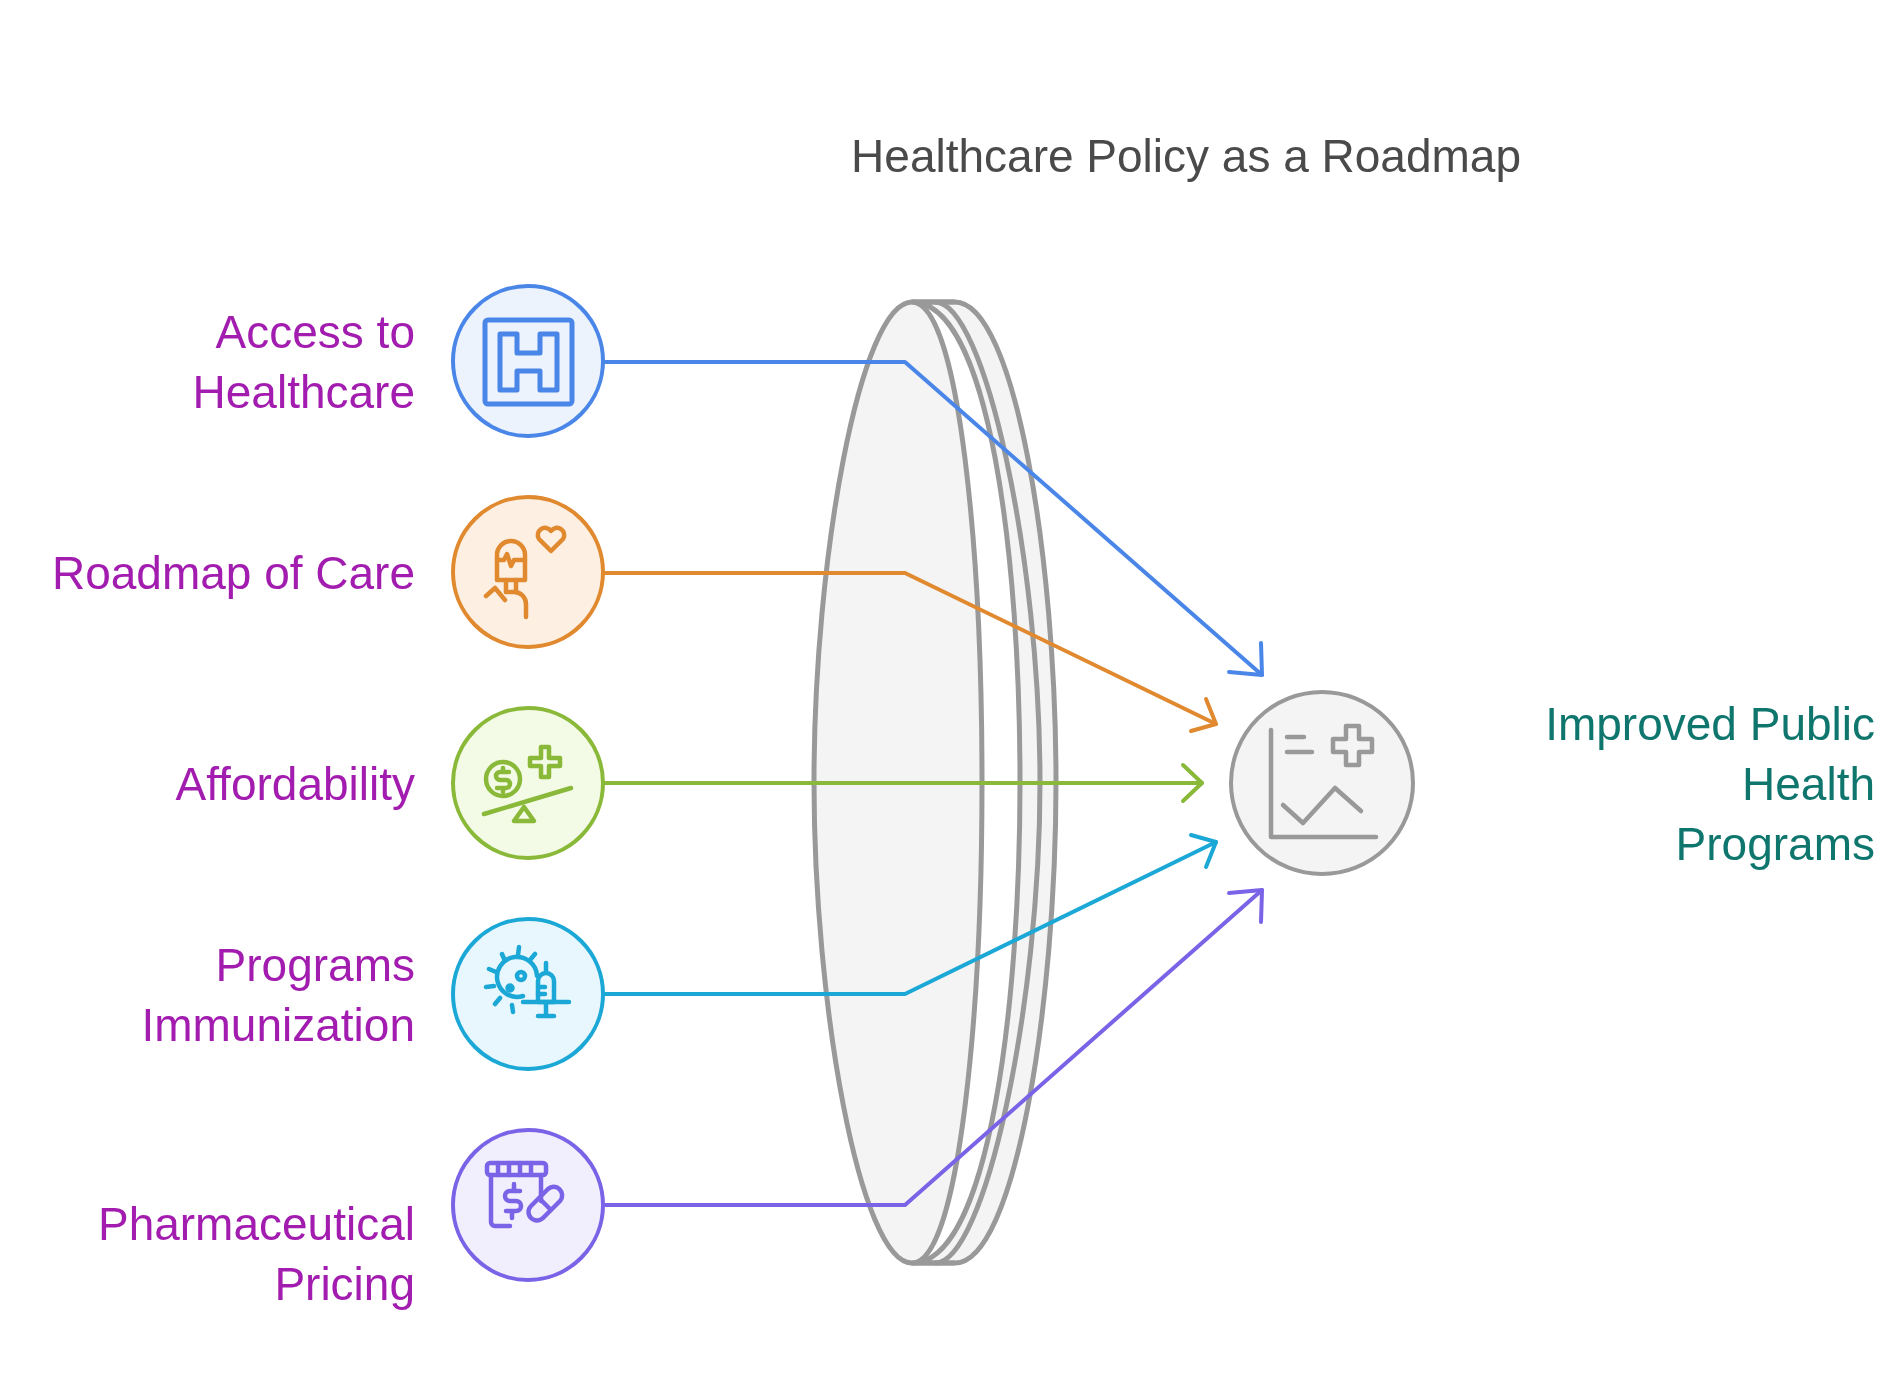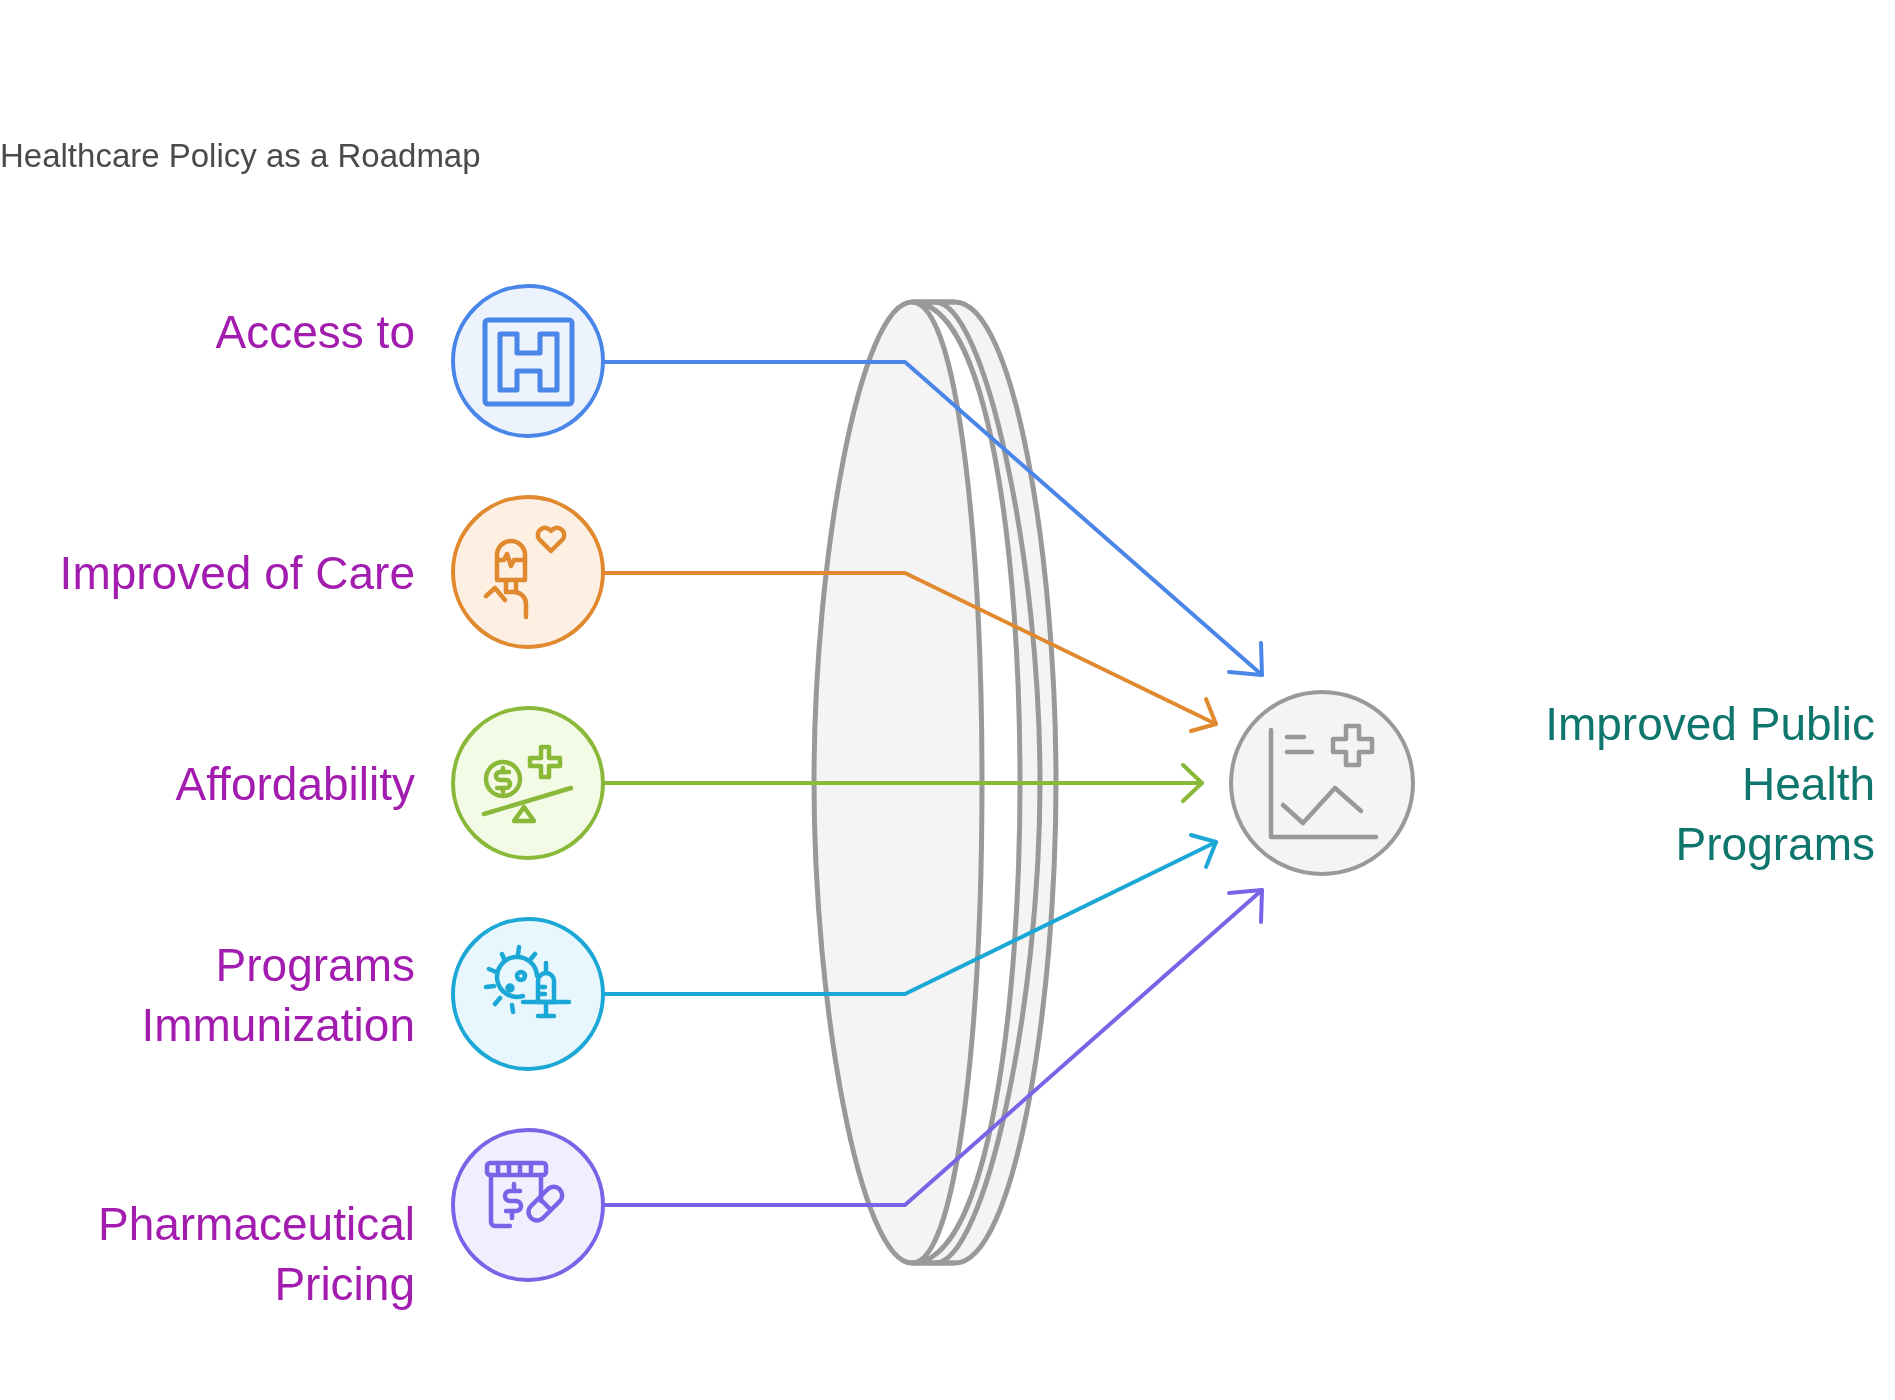--- a/index.html
+++ b/index.html
@@ -1,20 +1,20 @@
 <!DOCTYPE html>
 <html><head>
 <meta charset="utf-8">
 <style>
   html, body { margin: 0; padding: 0; background: #ffffff; }
   body { width: 1895px; height: 1400px; position: relative; overflow: hidden;
          font-family: "Liberation Sans", "DejaVu Sans", sans-serif; color: #4a4a4a; }
   #canvas { position: absolute; left: 0; top: 0; width: 1895px; height: 1400px; }
-  .title { position: absolute; left: 0; width: 1521px; top: 128px; text-align: left;
-           font-size: 33px; line-height: 56px; color: #4a4a4a; }
+  .title { position: absolute; left: 0; width: 1521px; top: 128px; text-align: right;
+           font-size: 46px; line-height: 56px; color: #4a4a4a; }
   .label-left { position: absolute; right: 1480px; width: 400px; text-align: right;
                 font-size: 46px; line-height: 60px; color: #a21caf; }
   .label-right { position: absolute; left: 1455px; width: 420px; text-align: right;
                  font-size: 46px; line-height: 60px; color: #0f766e; }
   .line { display: block; white-space: nowrap; }
 </style>
 </head>
 <body>
 
 <svg id="canvas" width="1895" height="1400" viewBox="0 0 1895 1400" xmlns="http://www.w3.org/2000/svg">
@@ -115,24 +115,25 @@
       <path d="M1346,726 h13 v13 h13 v13 h-13 v13 h-13 v-13 h-13 v-13 h13 z"></path>
       <path d="M1283,805 l20,18 l32,-35 l26,23"></path>
     </g>
   </g>
 </svg>
 
 <div class="title">Healthcare Policy as a Roadmap</div>
 
 <div class="label-left" style="top:302px;">
   <span class="line">Access to</span>
+  <span class="line">Healthcare</span>
 </div>
 
 <div class="label-left" style="top:543px;">
-  <span class="line">Improved of Care</span>
+  <span class="line">Roadmap of Care</span>
 </div>
 
 <div class="label-left" style="top:754px;">
   <span class="line">Affordability</span>
 </div>
 
 <div class="label-left" style="top:935px;">
   <span class="line">Programs</span>
   <span class="line">Immunization</span>
 </div>

